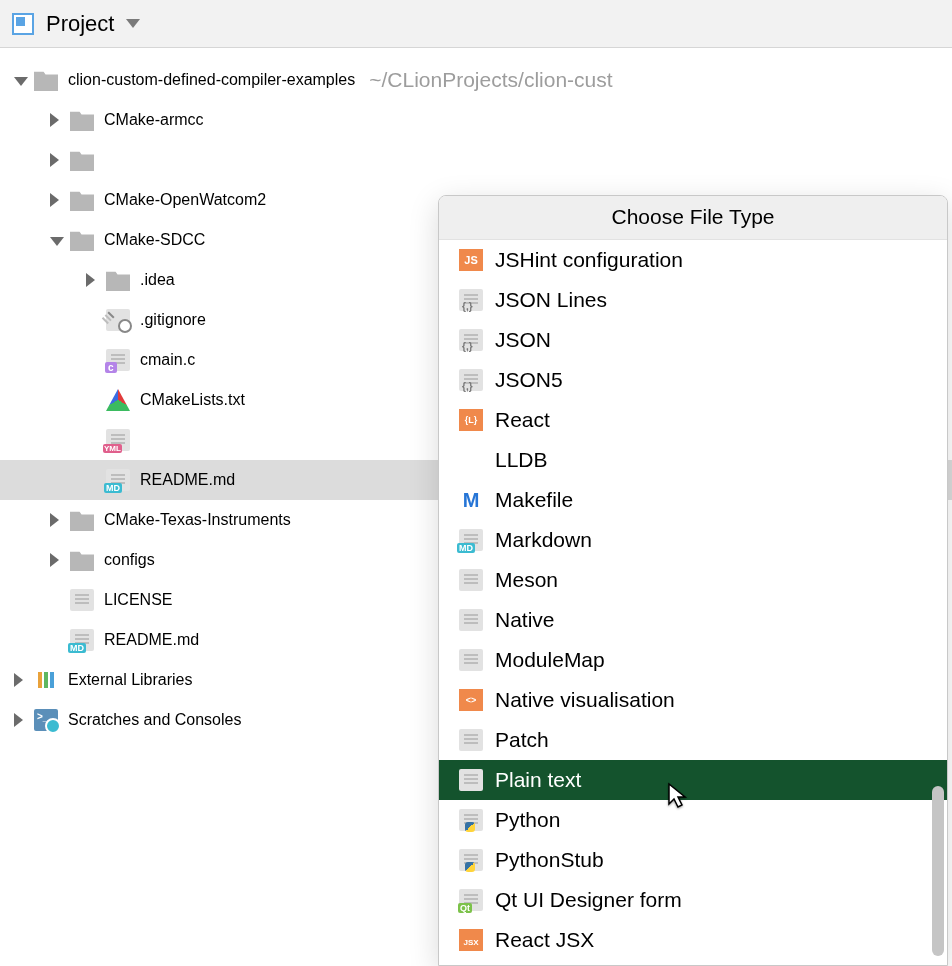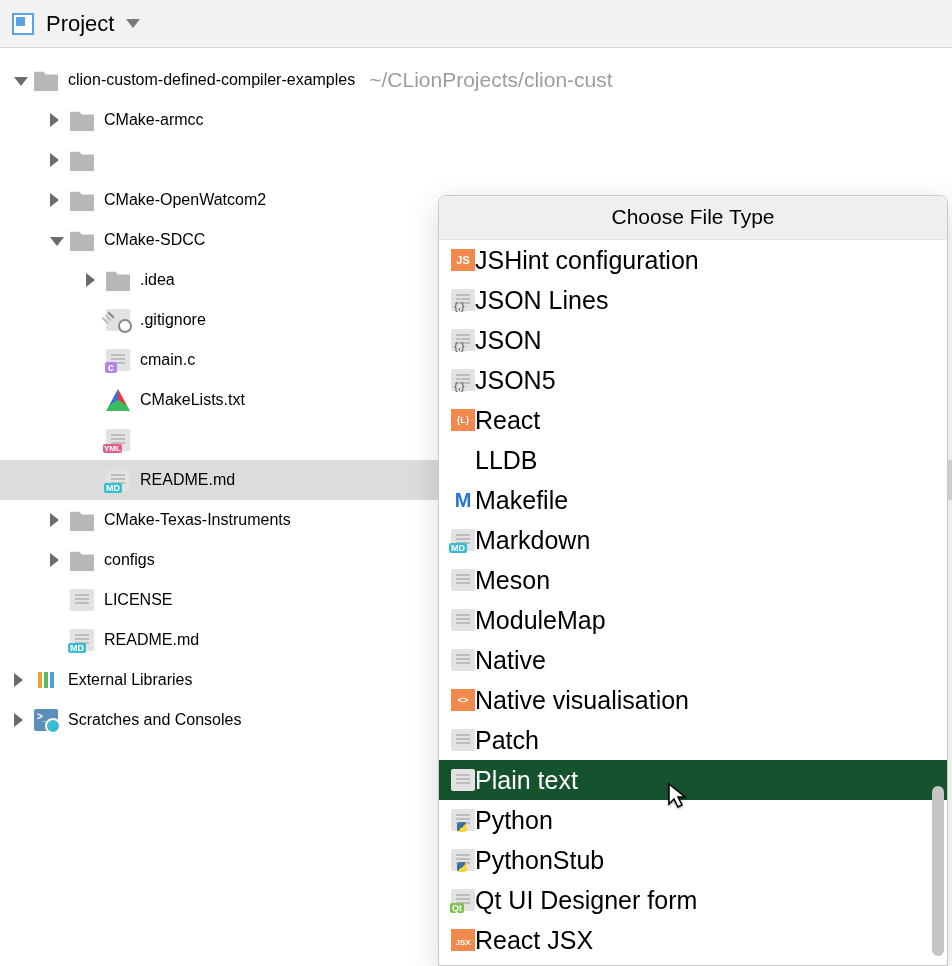--- a/index.html
+++ b/index.html
@@ -24,24 +24,24 @@
 .folder { background: #b7b7b7; clip-path: polygon(0 12%, 40% 12%, 48% 25%, 100% 25%, 100% 100%, 0 100%); }
 .txt-file { background: linear-gradient(135deg, #e2e2e2 0 22%, #cfcfcf 22% 22%, #e2e2e2 22%); border-radius:2px; position:relative; }
 .txt-file::before { content:""; position:absolute; left:5px; top:5px; right:5px; height:2px; background:#bdbdbd; box-shadow: 0 4px 0 #bdbdbd, 0 8px 0 #bdbdbd; }
 .path-note { color: #9d9d9d; margin-left: 14px; font-size: 21px; }
 .label { font-size: 16px; }
 
 
 .popup { position:absolute; left:438px; top:195px; right:4px; bottom:0; background:#fff; border:1px solid #c8c8c8; box-shadow: 0 8px 30px rgba(0,0,0,.15); border-radius:8px 8px 0 0; overflow:hidden; }
 .popup-header { background: #efefef; text-align:center; font-size:21px; padding:9px 0 10px; border-bottom:1px solid #e2e2e2; }
 .popup-list { overflow-y:auto; height: calc(100% - 44px); }
-.prow { display:flex; align-items:center; height:40px; padding-left:12px; }
+.prow { display:flex; align-items:center; height:40px; padding-left:20px; gap:12px; }
 .prow.hl { background:#14532d; color:#fff; }
 .picon { width:24px; height:22px; flex-shrink:0; display:flex; align-items:center; justify-content:center; font-size:11px; font-weight:bold; position:relative; }
-.plabel { font-size: 25px; }
+.plabel { font-size: 21px; }
 .sb { position:absolute; right:3px; top:590px; width:12px; height:170px; background:#c5c5c5; border-radius:6px; }
 .cursor { position:absolute; left:666px; top:782px; pointer-events:none; }
 .cursor svg { filter: drop-shadow(0 1px 1px rgba(0,0,0,.4)); }
 
 
 .ic-js { background:#f0894b; color:#fff; }
 .ic-json { background:#e2e2e2; position:relative; }
 .ic-json::after { content:"{,}"; position:absolute; font-size:10px; left:3px; bottom:-1px; color:#777; }
 .ic-less { background:#f0894b; color:#fff; font-size:9px; }
 .ic-m { color:#2675d6; font-size:20px; font-weight:bold; background:none; }
@@ -219,26 +219,26 @@
       </div>
     <div class="prow">
         <span class="picon txt-file ic-md"></span>
         <span class="plabel">Markdown</span>
       </div>
     <div class="prow">
         <span class="picon txt-file ic-meson"></span>
         <span class="plabel">Meson</span>
       </div>
     <div class="prow">
+        <span class="picon txt-file ic-native"></span>
+        <span class="plabel">Native</span>
+      </div>
+    <div class="prow">
         <span class="picon txt-file"></span>
         <span class="plabel">ModuleMap</span>
-      </div>
-    <div class="prow">
-        <span class="picon txt-file ic-native"></span>
-        <span class="plabel">Native</span>
       </div>
     <div class="prow">
         <span class="picon ic-vis">&lt;&gt;</span>
         <span class="plabel">Native visualisation</span>
       </div>
     <div class="prow">
         <span class="picon txt-file ic-patch"></span>
         <span class="plabel">Patch</span>
       </div>
     <div class="prow hl">

